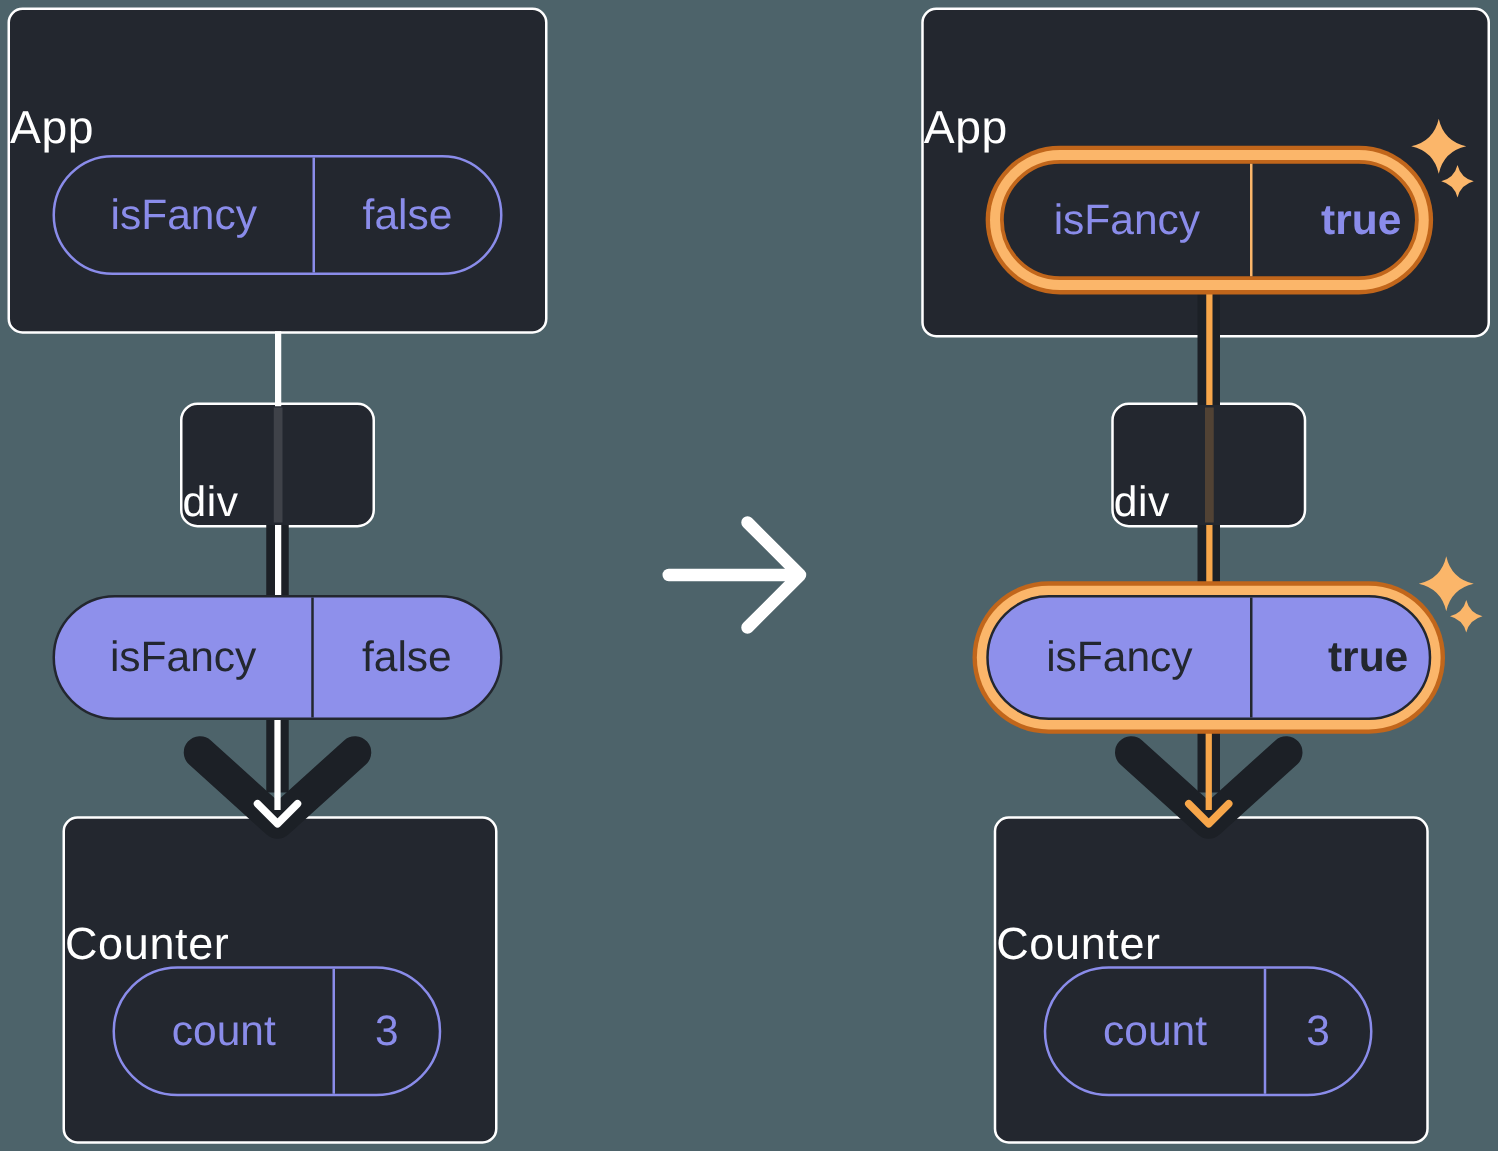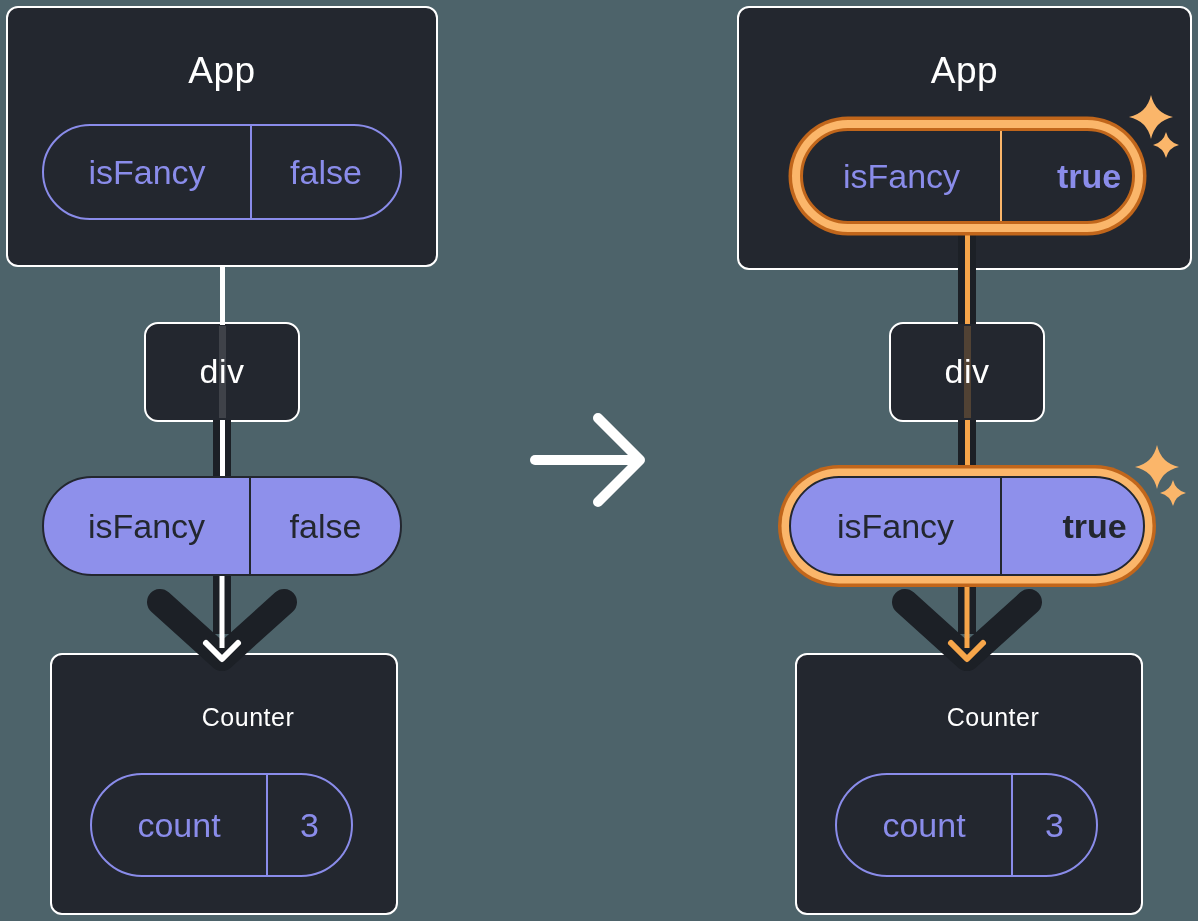--- a/index.html
+++ b/index.html
@@ -17,27 +17,28 @@
   .node{
     position:absolute;
     background:#23272F;
     border:2.5px solid #FFFFFF;
     border-radius:12px;
     z-index:1;
     box-sizing:border-box;
   }
   .node-title{
     position:absolute;left:0;right:0;
-    text-align:center;
+    text-align:left;
     color:#FFFFFF;
     font-weight:500;
     letter-spacing:0.5px;
+    margin-top:31px;
   }
   .app-title{top:42px;font-size:37px;}
-  .counter-title{top:48px;font-size:25px;padding-left:48px;}
+  .counter-title{top:48px;font-size:36px;}
   .div-node{border-radius:14px;text-decoration:underline;}
   .div-title{top:0;line-height:95px;font-size:34px;}
   .div-stripe{
     position:absolute;top:2px;bottom:2px;left:50%;
     width:7px;margin-left:-3.5px;
   }
   .stripe-plain{background:rgba(255,255,255,0.13);}
   .stripe-hot{background:rgba(247,166,74,0.22);}
 
   

